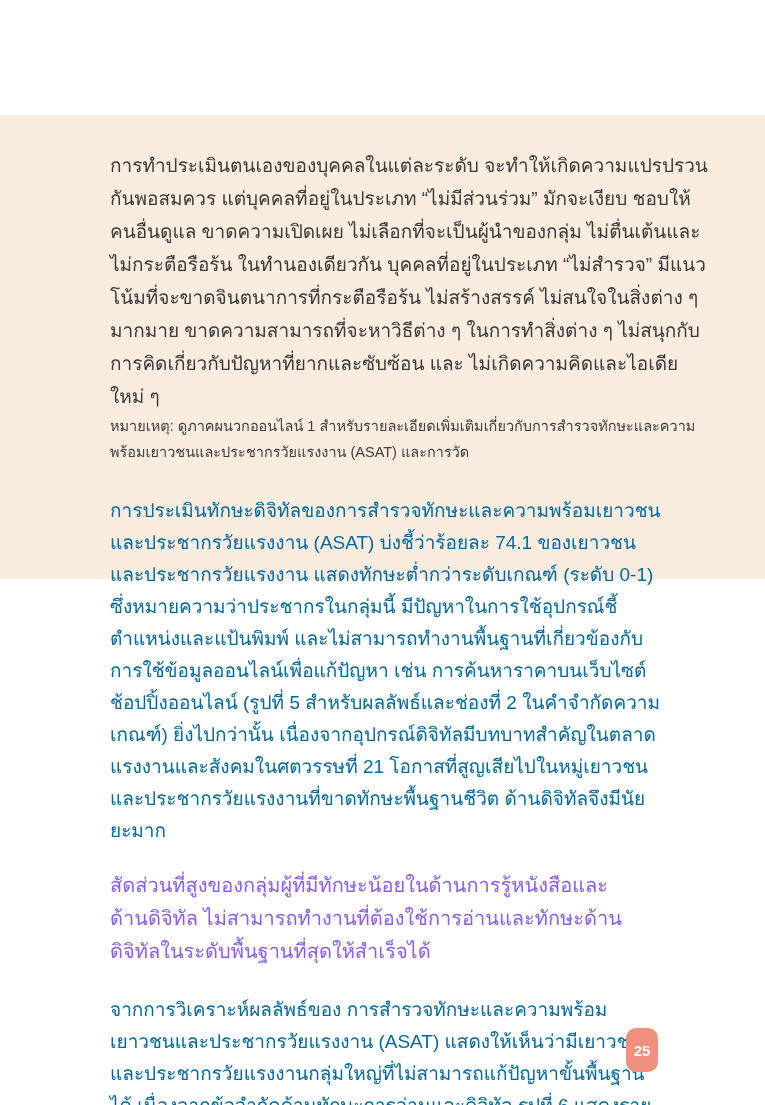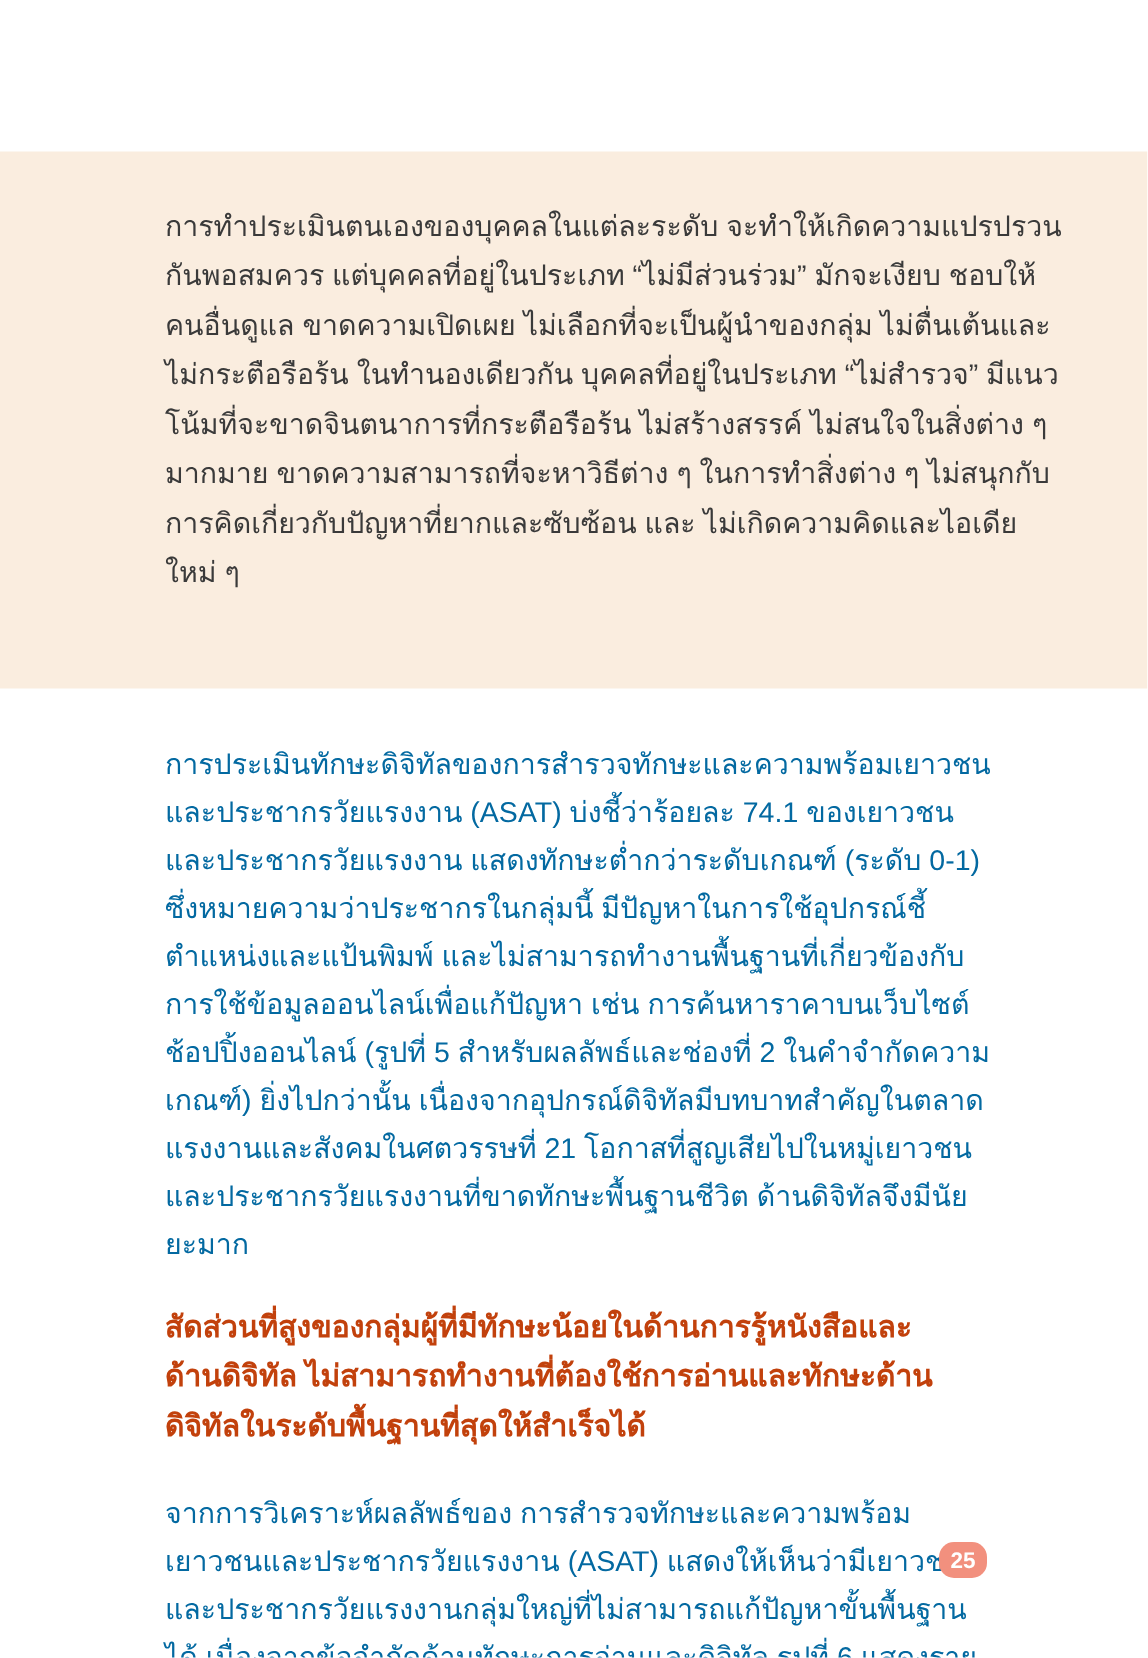--- a/index.html
+++ b/index.html
@@ -11,24 +11,24 @@
     position: relative;
     overflow: hidden;
     font-family: "Liberation Sans", "DejaVu Sans", sans-serif;
     color: #3a3a3a;
     -webkit-font-smoothing: antialiased;
   }
 
   
   .callout {
     position: absolute;
-    top: 101px;
+    top: 115px;
     left: 0;
     width: 765px;
-    height: 358px;
+    height: 464px;
     background: #faeddf;
     padding: 34px 57px 0 110px;
   }
   .callout-text {
     margin: 0;
     font-size: 19px;
     line-height: 33px;
     color: #3a3a3a;
     text-align: left;
   }
@@ -57,54 +57,55 @@
     margin: 0;
     font-size: 19px;
     line-height: 32px;
     color: #0369a1;
     text-align: left;
   }
   .section-heading {
     margin: 22px 17px 0 0;
     font-size: 20px;
     line-height: 33px;
-    font-weight: bold;
-    color: #c2410c;
+    font-weight: normal;
+    color: #8b5cf6;
   }
   .body-par.second {
     margin-top: 26px;
   }
 
   
   .page-badge {
     position: absolute;
     left: 626px;
     top: 1028px;
     width: 32px;
-    height: 24px;
+    height: 44px;
     border-radius: 10px;
     background: #f2907e;
     display: flex;
     align-items: center;
     justify-content: center;
   }
   .page-badge span {
     color: #ffffff;
     font-weight: bold;
     font-size: 15px;
     line-height: 1;
   }
 </style>
 </head>
 <body>
 
 <div>
 
   <section class="callout">
     <p class="callout-text">การทำประเมินตนเองของบุคคลในแต่ละระดับ จะทำให้เกิดความแปรปรวนกันพอสมควร แต่บุคคลที่อยู่ในประเภท “ไม่มีส่วนร่วม” มักจะเงียบ ชอบให้คนอื่นดูแล ขาดความเปิดเผย ไม่เลือกที่จะเป็นผู้นำของกลุ่ม ไม่ตื่นเต้นและไม่กระตือรือร้น ในทำนองเดียวกัน บุคคลที่อยู่ในประเภท “ไม่สำรวจ” มีแนวโน้มที่จะขาดจินตนาการที่กระตือรือร้น ไม่สร้างสรรค์ ไม่สนใจในสิ่งต่าง ๆ มากมาย ขาดความสามารถที่จะหาวิธีต่าง ๆ ในการทำสิ่งต่าง ๆ ไม่สนุกกับการคิดเกี่ยวกับปัญหาที่ยากและซับซ้อน และ ไม่เกิดความคิดและไอเดียใหม่ ๆ</p>
+    <p class="note-line">หมายเหตุ: ดูภาคผนวกออนไลน์ 1 สำหรับรายละเอียดเพิ่มเติมเกี่ยวกับการสำรวจทักษะและความพร้อมเยาวชนและประชากรวัยแรงงาน (ASAT) และการวัด</p>
   </section>
 
   <main class="content">
     <p class="body-par">การประเมินทักษะดิจิทัลของการสำรวจทักษะและความพร้อมเยาวชนและประชากรวัยแรงงาน (ASAT) บ่งชี้ว่าร้อยละ 74.1 ของเยาวชนและประชากรวัยแรงงาน แสดงทักษะต่ำกว่าระดับเกณฑ์ (ระดับ 0-1) ซึ่งหมายความว่าประชากรในกลุ่มนี้ มีปัญหาในการใช้อุปกรณ์ชี้ตำแหน่งและแป้นพิมพ์ และไม่สามารถทำงานพื้นฐานที่เกี่ยวข้องกับการใช้ข้อมูลออนไลน์เพื่อแก้ปัญหา เช่น การค้นหาราคาบนเว็บไซต์ช้อปปิ้งออนไลน์ (รูปที่ 5 สำหรับผลลัพธ์และช่องที่ 2 ในคำจำกัดความเกณฑ์) ยิ่งไปกว่านั้น เนื่องจากอุปกรณ์ดิจิทัลมีบทบาทสำคัญในตลาดแรงงานและสังคมในศตวรรษที่ 21 โอกาสที่สูญเสียไปในหมู่เยาวชนและประชากรวัยแรงงานที่ขาดทักษะพื้นฐานชีวิต ด้านดิจิทัลจึงมีนัยยะมาก</p>
     <h2 class="section-heading">สัดส่วนที่สูงของกลุ่มผู้ที่มีทักษะน้อยในด้านการรู้หนังสือและด้านดิจิทัล ไม่สามารถทำงานที่ต้องใช้การอ่านและทักษะด้านดิจิทัลในระดับพื้นฐานที่สุดให้สำเร็จได้</h2>
     <p class="body-par second">จากการวิเคราะห์ผลลัพธ์ของ การสำรวจทักษะและความพร้อมเยาวชนและประชากรวัยแรงงาน (ASAT) แสดงให้เห็นว่ามีเยาวชนและประชากรวัยแรงงานกลุ่มใหญ่ที่ไม่สามารถแก้ปัญหาขั้นพื้นฐานได้ เนื่องจากข้อจำกัดด้านทักษะการอ่านและดิจิทัล รูปที่ 6 แสดงรายละเอียดเพิ่มเติมตามระดับความสามารถของเยาวชนและประชากรวัยแรงงานที่มีระดับความรู้ในการอ่านและทักษะดิจิทัลต่ำกว่าเกณฑ์ทักษะพื้นฐานชีวิตข้อมูลดังกล่าวชี้ให้เห็นว่า</p>
   </main>
 
   <div class="page-badge">
     <span>25</span>

